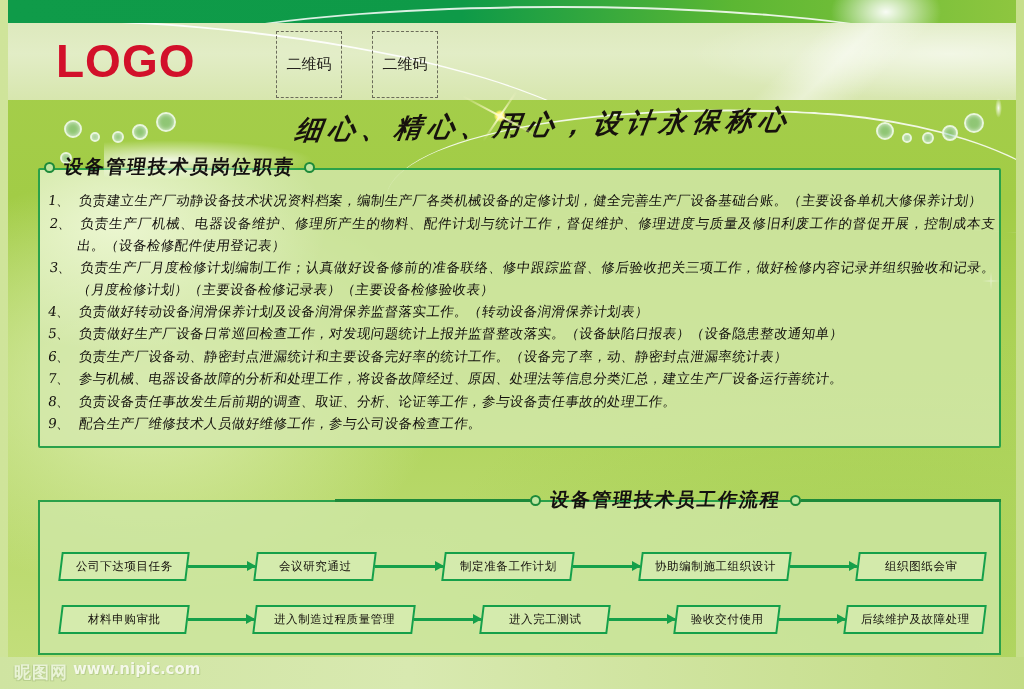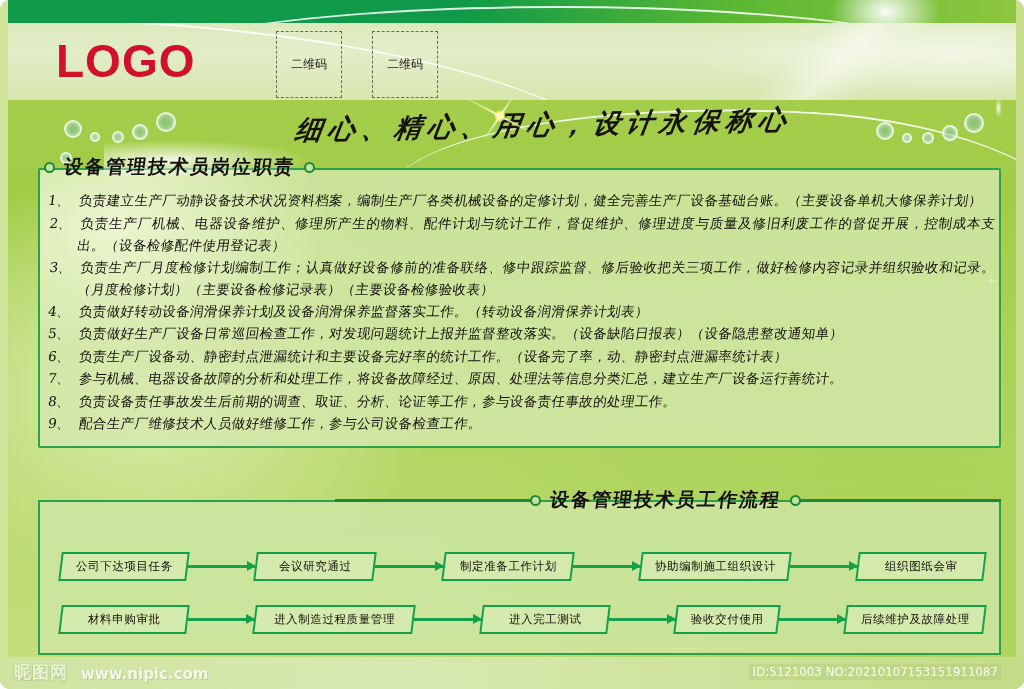--- a/index.html
+++ b/index.html
@@ -7,21 +7,20 @@
   html, body {
     width: 1024px; height: 689px;
     font-family: "Liberation Sans", "DejaVu Sans", sans-serif;
     overflow: hidden;
   }
   #poster {
     position: relative;
     width: 1024px; height: 689px;
     background: #a8cf4a;
     overflow: hidden;
-    border-radius: 10px;
   }
 
   
   .outer-frame {
     position: absolute; inset: 0;
     background:
       linear-gradient(90deg, #cfe49a 0%, #d9e9ad 45%, #c7df8c 100%);
   }
   .poster-body {
     position: absolute;
@@ -74,21 +73,21 @@
     position: absolute; left: 48px; top: 34px;
     font-size: 46px; font-weight: bold; letter-spacing: 1px;
     color: #d2102a;
     font-family: "Liberation Sans", sans-serif;
   }
   .qr-box {
     position: absolute; top: 31px;
     width: 66px; height: 67px;
     border: 1px dashed #6b6b5a;
     display: flex; align-items: center; justify-content: center;
-    font-size: 12px; color: #23201c;
+    font-size: 15px; color: #23201c;
     font-family: Liberation Sans, sans-serif;
     background: rgba(255,255,255,.05);
   }
   .qr-1 { left: 268px; }
   .qr-2 { left: 364px; }
   .dept-title {
     position: absolute; right: 44px; top: 51px;
     font-size: 24px; font-weight: bold; color: #1f8a3c;
     letter-spacing: 2px;
     font-family: "DejaVu Sans", sans-serif;
@@ -255,21 +254,21 @@
     background-repeat: no-repeat;
   }
 
   
   .footer {
     position: absolute; left: 0; bottom: 0; width: 100%; height: 32px;
     background: linear-gradient(90deg,#cfe4a1 0%, #d8e9b0 40%, #c3dc86 100%);
   }
   .watermark {
     position: absolute; left: 14px; bottom: 5px;
-    display: flex; align-items: flex-end; gap: 13px;
+    display: flex; gap: 5px;
   }
   .wm-cn {
     font-size: 17px; font-weight: bold; color: #e9f3d6;
     font-family: "DejaVu Sans", sans-serif;
     letter-spacing: 1px;
     text-shadow: 0 0 1px #b9cf8e, 1px 1px 0 #b9cf8e, -1px 1px 0 #b9cf8e;
   }
   .wm-url {
     font-size: 15px; color: #f4f8e9; font-weight: bold;
     font-family: "DejaVu Sans", sans-serif;
@@ -464,16 +463,15 @@
   </div>
 
   <div class="bottom-accent"></div>
   <div class="bottom-accent-r"></div>
 
   <div class="footer">
     <div class="watermark">
       <span class="wm-cn">昵图网</span>
       <span class="wm-url">www.nipic.com</span>
     </div>
-    <div class="idcode">ID:5121003 NO:20210107153151911087</div>
   </div>
 
 </div>
 
 </body></html>

